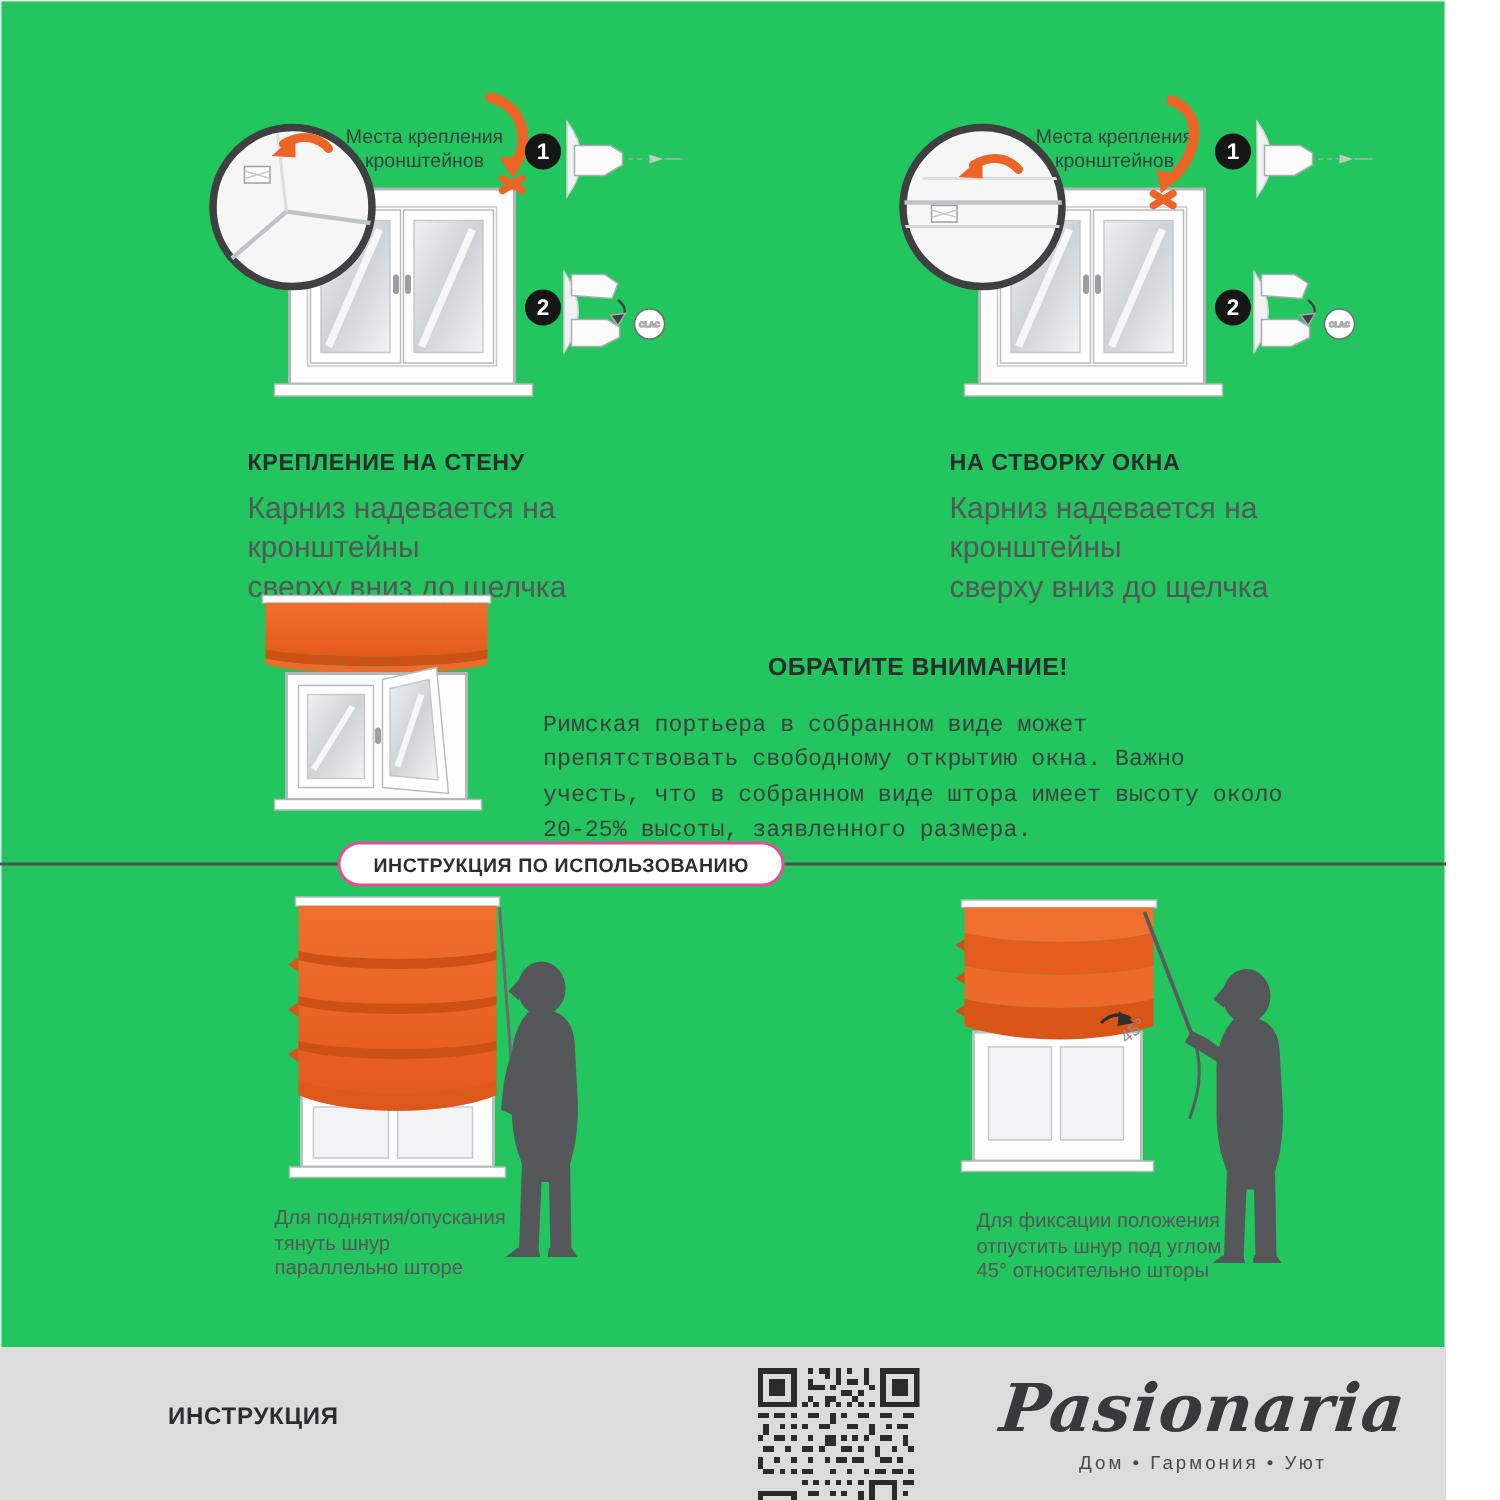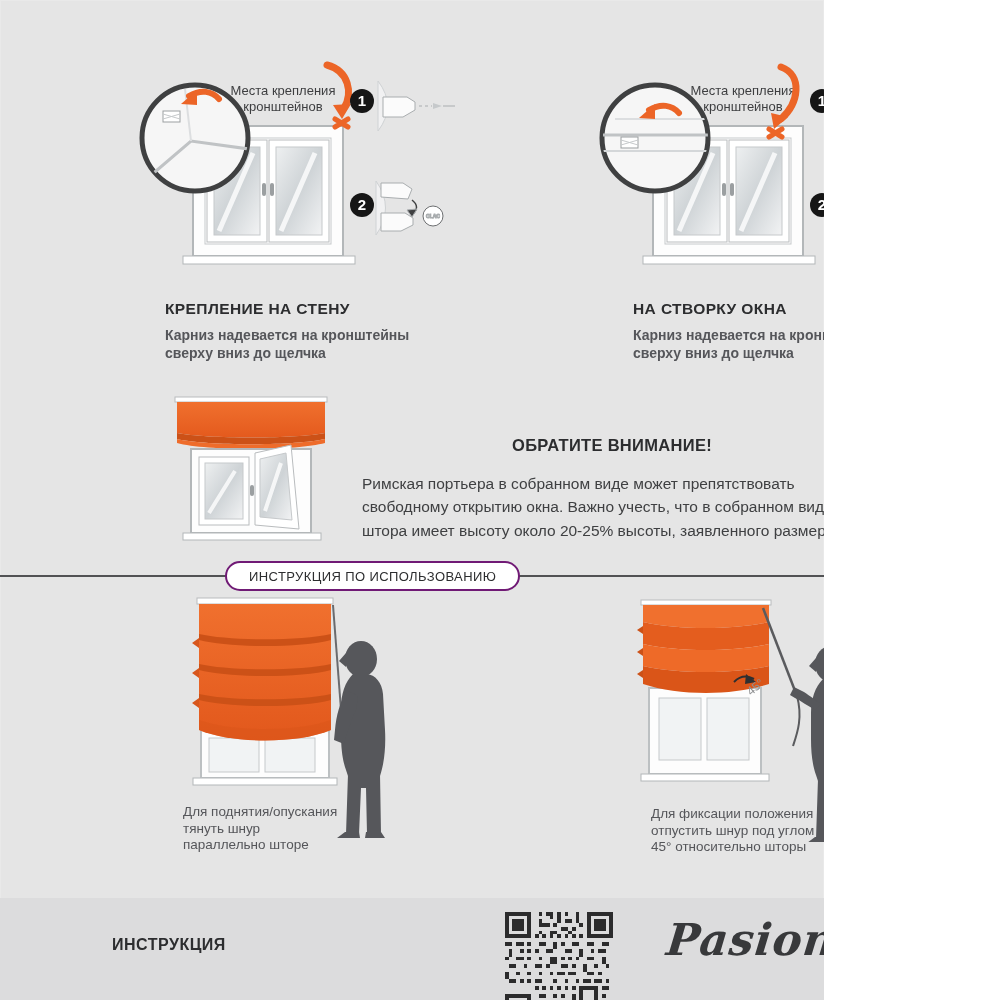--- a/index.html
+++ b/index.html
@@ -1,36 +1,36 @@
 <!DOCTYPE html>
 <html><head>
 <meta charset="utf-8">
 <style>
   html,body{margin:0;padding:0;background:#fff;}
-  .page{position:relative;width:824px;height:1000px;background:#e5e5e5;overflow:hidden;
+  .page{position:relative;width:964px;height:1000px;background:#22c55e;overflow:hidden;
         box-shadow:inset 0 0 0 1px #e9e9e9;
         font-family:"Liberation Sans","DejaVu Sans",sans-serif;color:#3c3d3f;}
   .abs{position:absolute;}
 
   
   .svg-label{font-size:13px;fill:#3d3e40;font-weight:500;font-family:"Liberation Sans",sans-serif;}
   .svg-step{font-size:15px;fill:#ffffff;font-weight:bold;font-family:"Liberation Sans",sans-serif;}
   .svg-clac{font-size:5px;fill:#55565a;font-weight:bold;font-family:"Liberation Sans",sans-serif;}
   .svg-angle{font-size:12px;fill:#8f9092;font-family:"Liberation Sans",sans-serif;}
 
   .mount-caption h3{margin:0 0 8px 0;font-size:15.5px;letter-spacing:.4px;color:#2c2d2f;}
-  .mount-caption p{margin:0;font-size:14px;line-height:1.32;color:#55565a;white-space:pre-line;font-weight:bold;}
+  .mount-caption p{margin:0;font-size:20px;line-height:1.32;color:#55565a;white-space:pre-line;}
 
   .attention{width:500px;}
   .attention h3{text-align:center;font-size:16.5px;margin:16px 0 17px 0;color:#2c2d2f;letter-spacing:.3px;}
-  .attention p{margin:0;font-size:15.5px;line-height:1.5;color:#3f4042;}
+  .attention p{margin:0;font-size:15.5px;line-height:1.5;color:#3f4042;font-family:Liberation Mono, monospace;}
 
   .divider-line{left:0;top:575px;width:1000px;height:2px;background:#515254;}
-  .divider-pill{left:225px;top:561px;height:26px;padding:0 22px;border:2px solid #701a75;border-radius:16px;
-                background:#fff;font-size:13px;font-weight:normal;letter-spacing:.4px;color:#2c2d2f;
+  .divider-pill{left:225px;top:561px;height:26px;padding:0 22px;border:2px solid #ec4899;border-radius:16px;
+                background:#fff;font-size:13px;font-weight:bold;letter-spacing:.4px;color:#2c2d2f;
                 display:flex;align-items:center;}
 
   .usage-caption{font-size:13.5px;line-height:1.24;color:#55565a;white-space:pre-line;}
 
   .footer{left:0;top:862px;width:1000px;height:138px;background:#dcdcdd;margin-top:36px;}
   .footer-text h4{margin:0 0 6px 0;font-size:16px;letter-spacing:.5px;color:#2c2d2f;}
   .footer-text p{margin:0;font-size:15.5px;line-height:1.32;color:#3f4042;white-space:pre-line;}
   .brand{width:300px;text-align:center;}
   .brand-script{font-family:"DejaVu Serif","Liberation Serif",serif;font-style:italic;font-weight:bold;
                 font-size:44px;color:#38393b;transform:skewX(-6deg);letter-spacing:1px;line-height:1.1;}
@@ -347,16 +347,17 @@
                  M8 20h1v1H8z M10 20h1v1h-1z M12 20h1v1h-1z M14 20h1v1h-1z M16 20h1v1h-1z M18 20h1v1h-1z M26 20h2v1h-2z
                  M9 22h2v1H9z M13 22h1v1h-1z M15 22h1v1h-1z M18 22h1v2h-1z M26 22h1v1h-1z
                  M10 24h1v1h-1z M12 24h2v1h-2z M16 24h1v1h-1z M26 24h1v1h-1z
                  M9 26h1v1H9z M11 26h1v1h-1z M14 26h2v1h-2z M17 26h1v1h-1z M19 26h2v1h-2z M26 26h2v1h-2z
                  M9 28h2v1H9z M13 28h1v1h-1z M16 28h2v1h-2z M20 28h1v1h-1z M24 28h1v1h-1z"></path>
       </g>
     </svg>
 
     <div class="abs brand" style="left:652px;top:18px;">
       <div class="brand-script">Pasionaria</div>
+      <div class="brand-tagline">Дом • Гармония • Уют</div>
     </div>
   </div>
 
 </div>
 
 </body></html>

